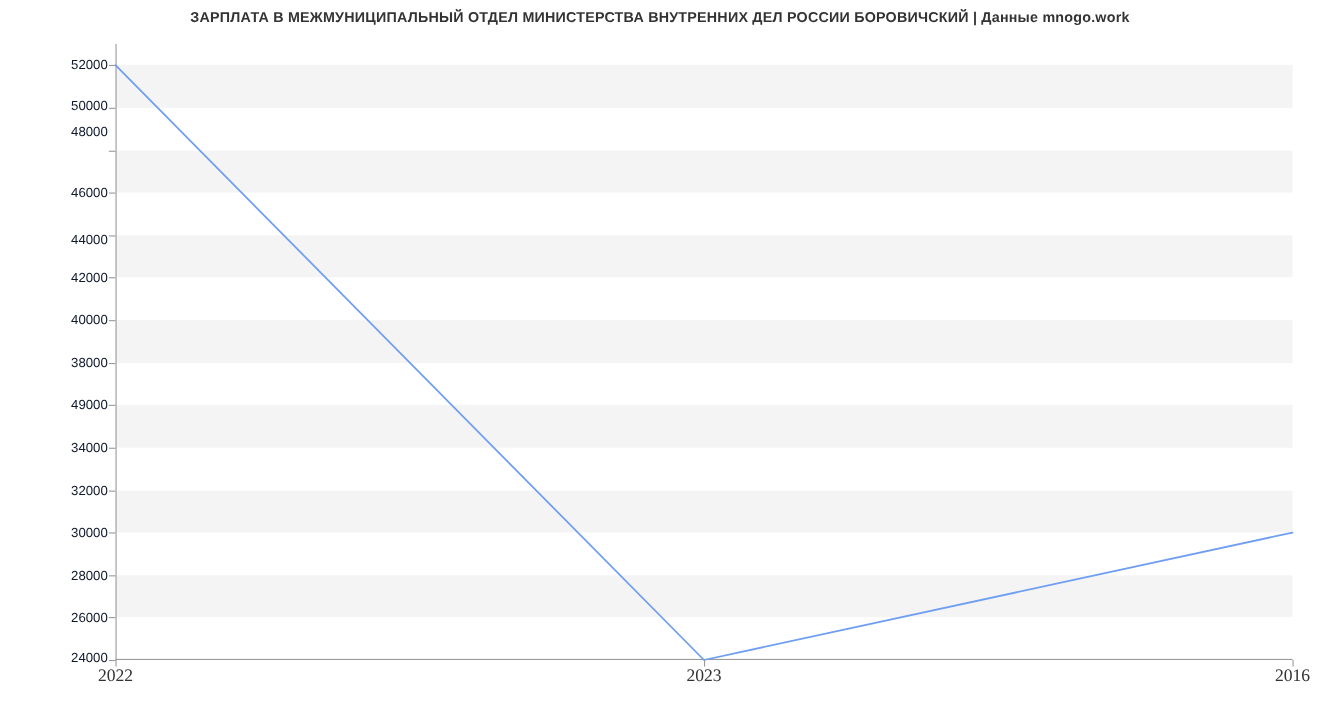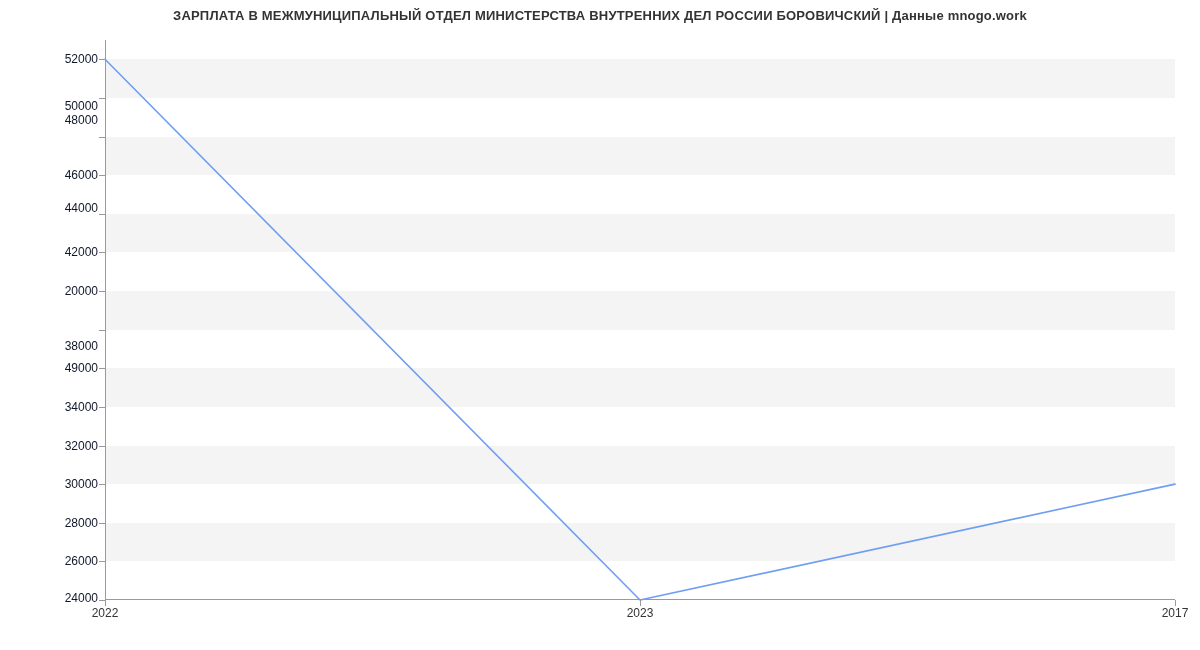--- a/index.html
+++ b/index.html
@@ -76,24 +76,25 @@
     right: 1102px; 
     text-align: right;
     font-size: 12px;
     color: #0f172a;
     transform: translateY(-50%);
     white-space: nowrap;
   }
   .xlab {
     position: absolute;
     top: 606px; 
-    font-size: 12px;
+    font-size: 16px;
     color: #333;
     transform: translateX(-50%);
     white-space: nowrap;
+    font-family: Liberation Serif, serif;
   }
   .plot svg.line {
     position: absolute;
     left: 0;
     top: 0;
     width: 100%;
     height: 100%;
     overflow: visible;
   }
 </style>
@@ -136,24 +137,24 @@
       <div class="tick-x" style="left: 535px;"></div>
       <div class="tick-x" style="left: 1070px;"></div>
     </div>
 <div class="ylab" style="top: 580px; margin-top: 18px;">24000</div>
     <div class="ylab" style="top: 561.379px;">26000</div>
     <div class="ylab" style="top: 522.759px;">28000</div>
     <div class="ylab" style="top: 484.138px; margin-left: 32px;">30000</div>
     <div class="ylab" style="top: 445.517px;">32000</div>
     <div class="ylab" style="top: 406.897px;">34000</div>
     <div class="ylab" style="top: 368.276px;">49000</div>
-    <div class="ylab" style="top: 329.655px; margin-top: 16px;">38000</div>
-    <div class="ylab" style="top: 291.034px;">20000</div>
+    <div class="ylab" style="top: 329.655px;">38000</div>
+    <div class="ylab" style="top: 291.034px;">40000</div>
     <div class="ylab" style="top: 252.414px; margin-left: 41px;">42000</div>
-    <div class="ylab" style="top: 208px; text-align: center;">44000</div>
+    <div class="ylab" style="top: 218px; text-align: center;">44000</div>
     <div class="ylab" style="top: 175.172px;">46000</div>
     <div class="ylab" style="top: 120px;">48000</div>
-    <div class="ylab" style="top: 106px;">50000</div>
+    <div class="ylab" style="top: 96px;">50000</div>
     <div class="ylab" style="top: 59.3103px;">52000</div>
     <div class="xlab" style="left: 105px;">2022</div>
     <div class="xlab" style="left: 640px;">2023</div>
-    <div class="xlab" style="left: 1175px;">2017</div>
+    <div class="xlab" style="left: 1175px;">2016</div>
   </div>
 
 </body></html>

